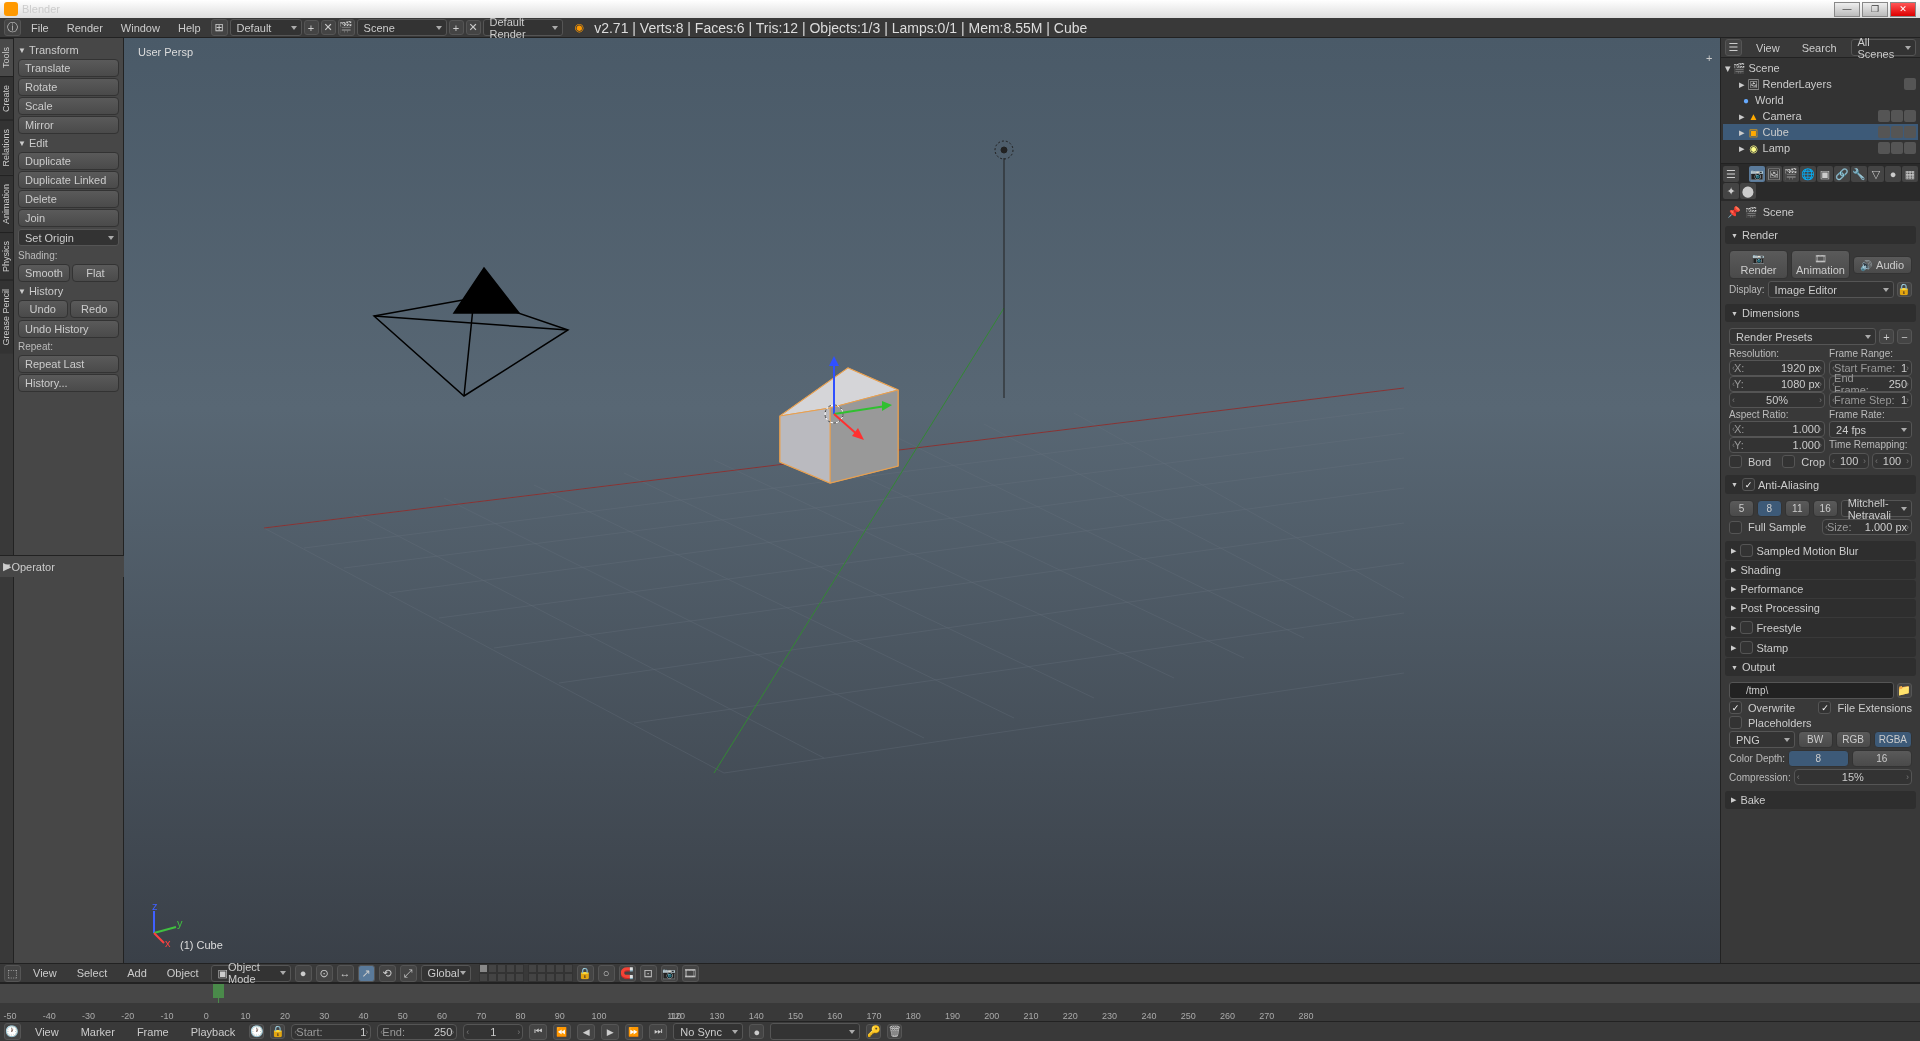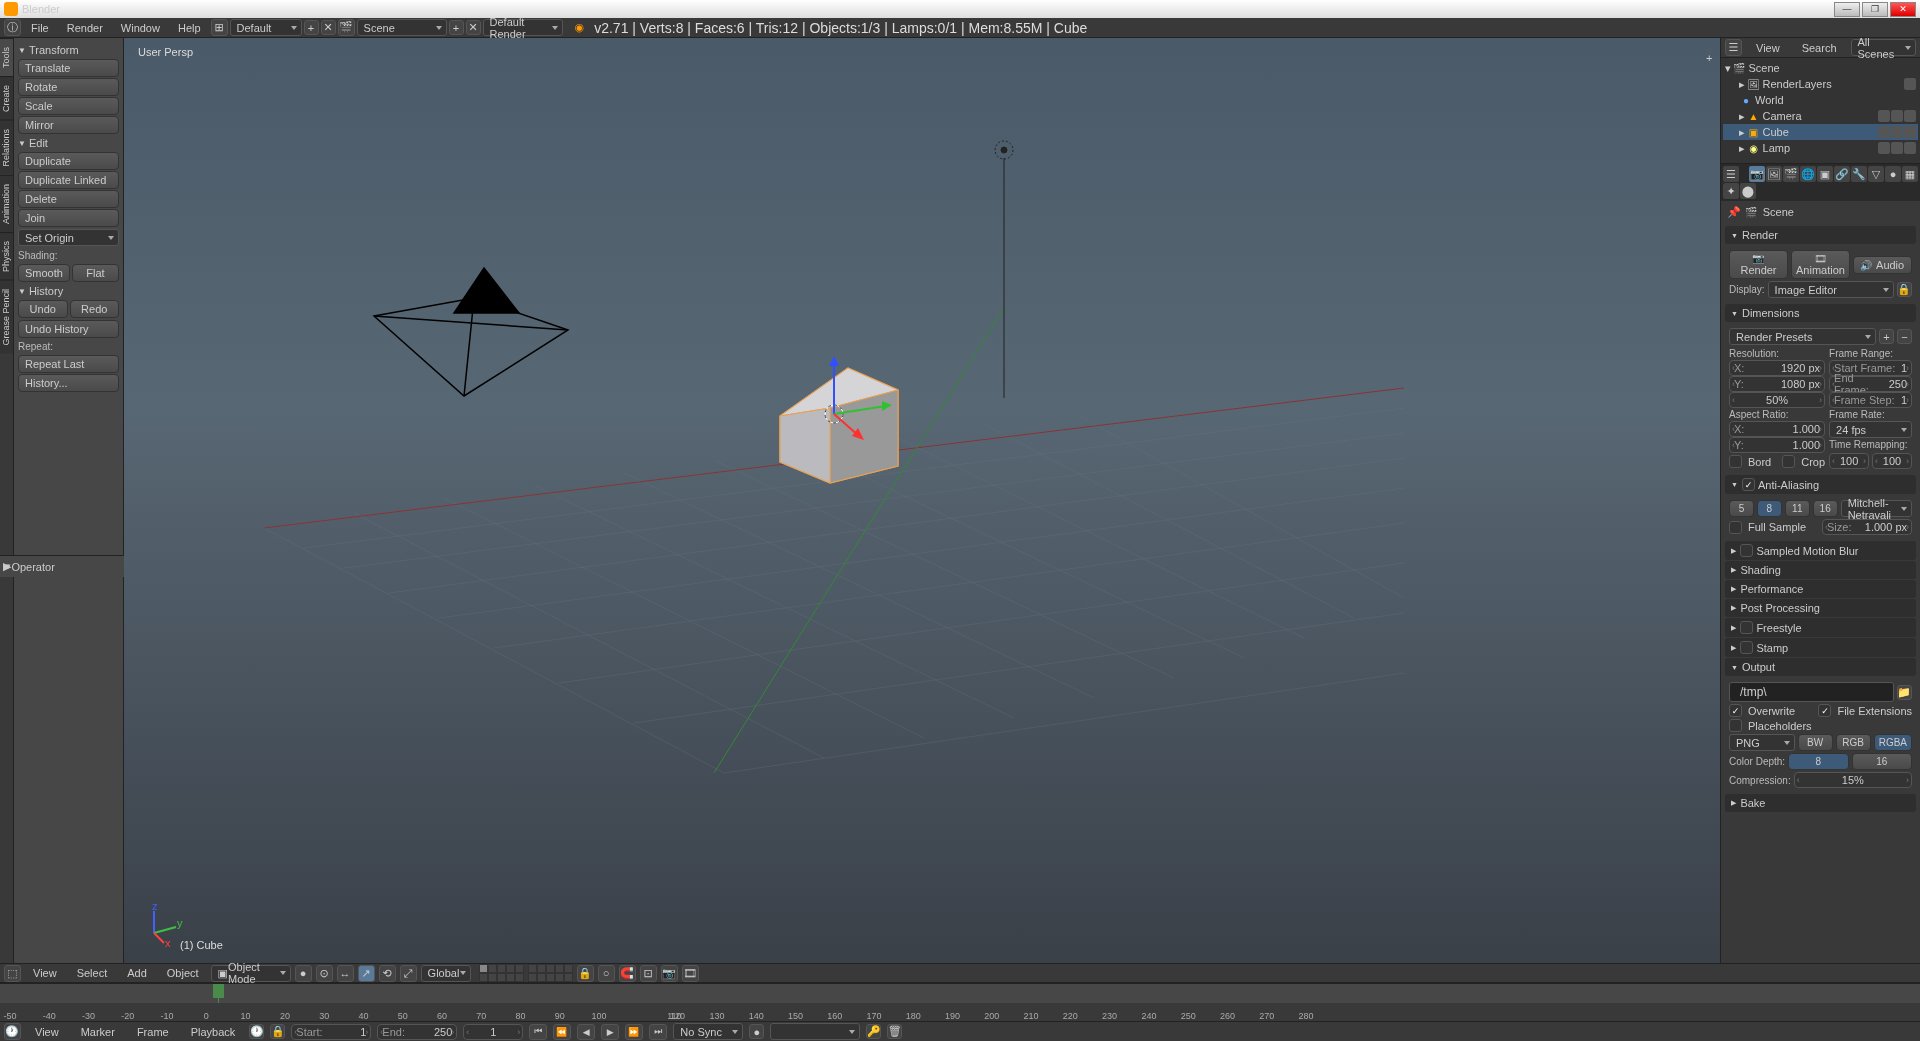--- a/index.html
+++ b/index.html
@@ -56,21 +56,21 @@
 .num-field{background:#333;border:1px solid #555;border-radius:4px;padding:1px 4px;display:flex;align-items:center;font-size:10px;height:16px;position:relative}
 .num-field .lab{color:#999}
 .num-field .val{margin-left:auto}
 .num-field::before{content:'‹';position:absolute;left:2px;color:#777;font-size:9px}
 .num-field::after{content:'›';position:absolute;right:2px;color:#777;font-size:9px}
 .two-col{display:flex;gap:4px}
 .two-col>div{flex:1}
 .col-label{font-size:10px;color:#bbb;padding:1px 0}
 .checkbox{width:13px;height:13px;background:#333;border:1px solid #555;border-radius:3px;display:inline-flex;align-items:center;justify-content:center;margin-right:3px}
 .checkbox.checked::after{content:'✓';font-size:9px;color:#fff}
-.text-input{background:#222;border:1px solid #555;border-radius:3px;padding:2px 10px;width:100%;font-size:12px}
+.text-input{background:#222;border:1px solid #555;border-radius:3px;padding:2px 16px;width:100%;font-size:10px}
 .bottom-area{height:78px;background:#393939;border-top:1px solid #222;display:flex;flex-direction:column}
 .view3d-header{height:20px;background:#393939;display:flex;align-items:center;padding:0 4px;gap:4px;border-top:1px solid #222;border-bottom:1px solid #222}
 .timeline{flex:1;position:relative;background:#474747}
 .timeline-ruler{position:absolute;bottom:0;left:0;right:0;height:18px;background:#393939;display:flex}
 .tick{position:absolute;bottom:0;font-size:9px;color:#aaa;transform:translateX(-50%)}
 .playhead{position:absolute;top:0;bottom:0;width:1px;background:#4a8a4a}
 .playhead::after{content:'';position:absolute;top:0;left:-5px;width:11px;height:14px;background:#4a8a4a}
 .timeline-header{height:20px;background:#393939;display:flex;align-items:center;padding:0 4px;gap:6px;border-top:1px solid #222}
 .play-btn{width:18px;height:16px;background:#444;border:1px solid #555;border-radius:3px;display:flex;align-items:center;justify-content:center;cursor:pointer;font-size:9px}
 svg{overflow:visible}

